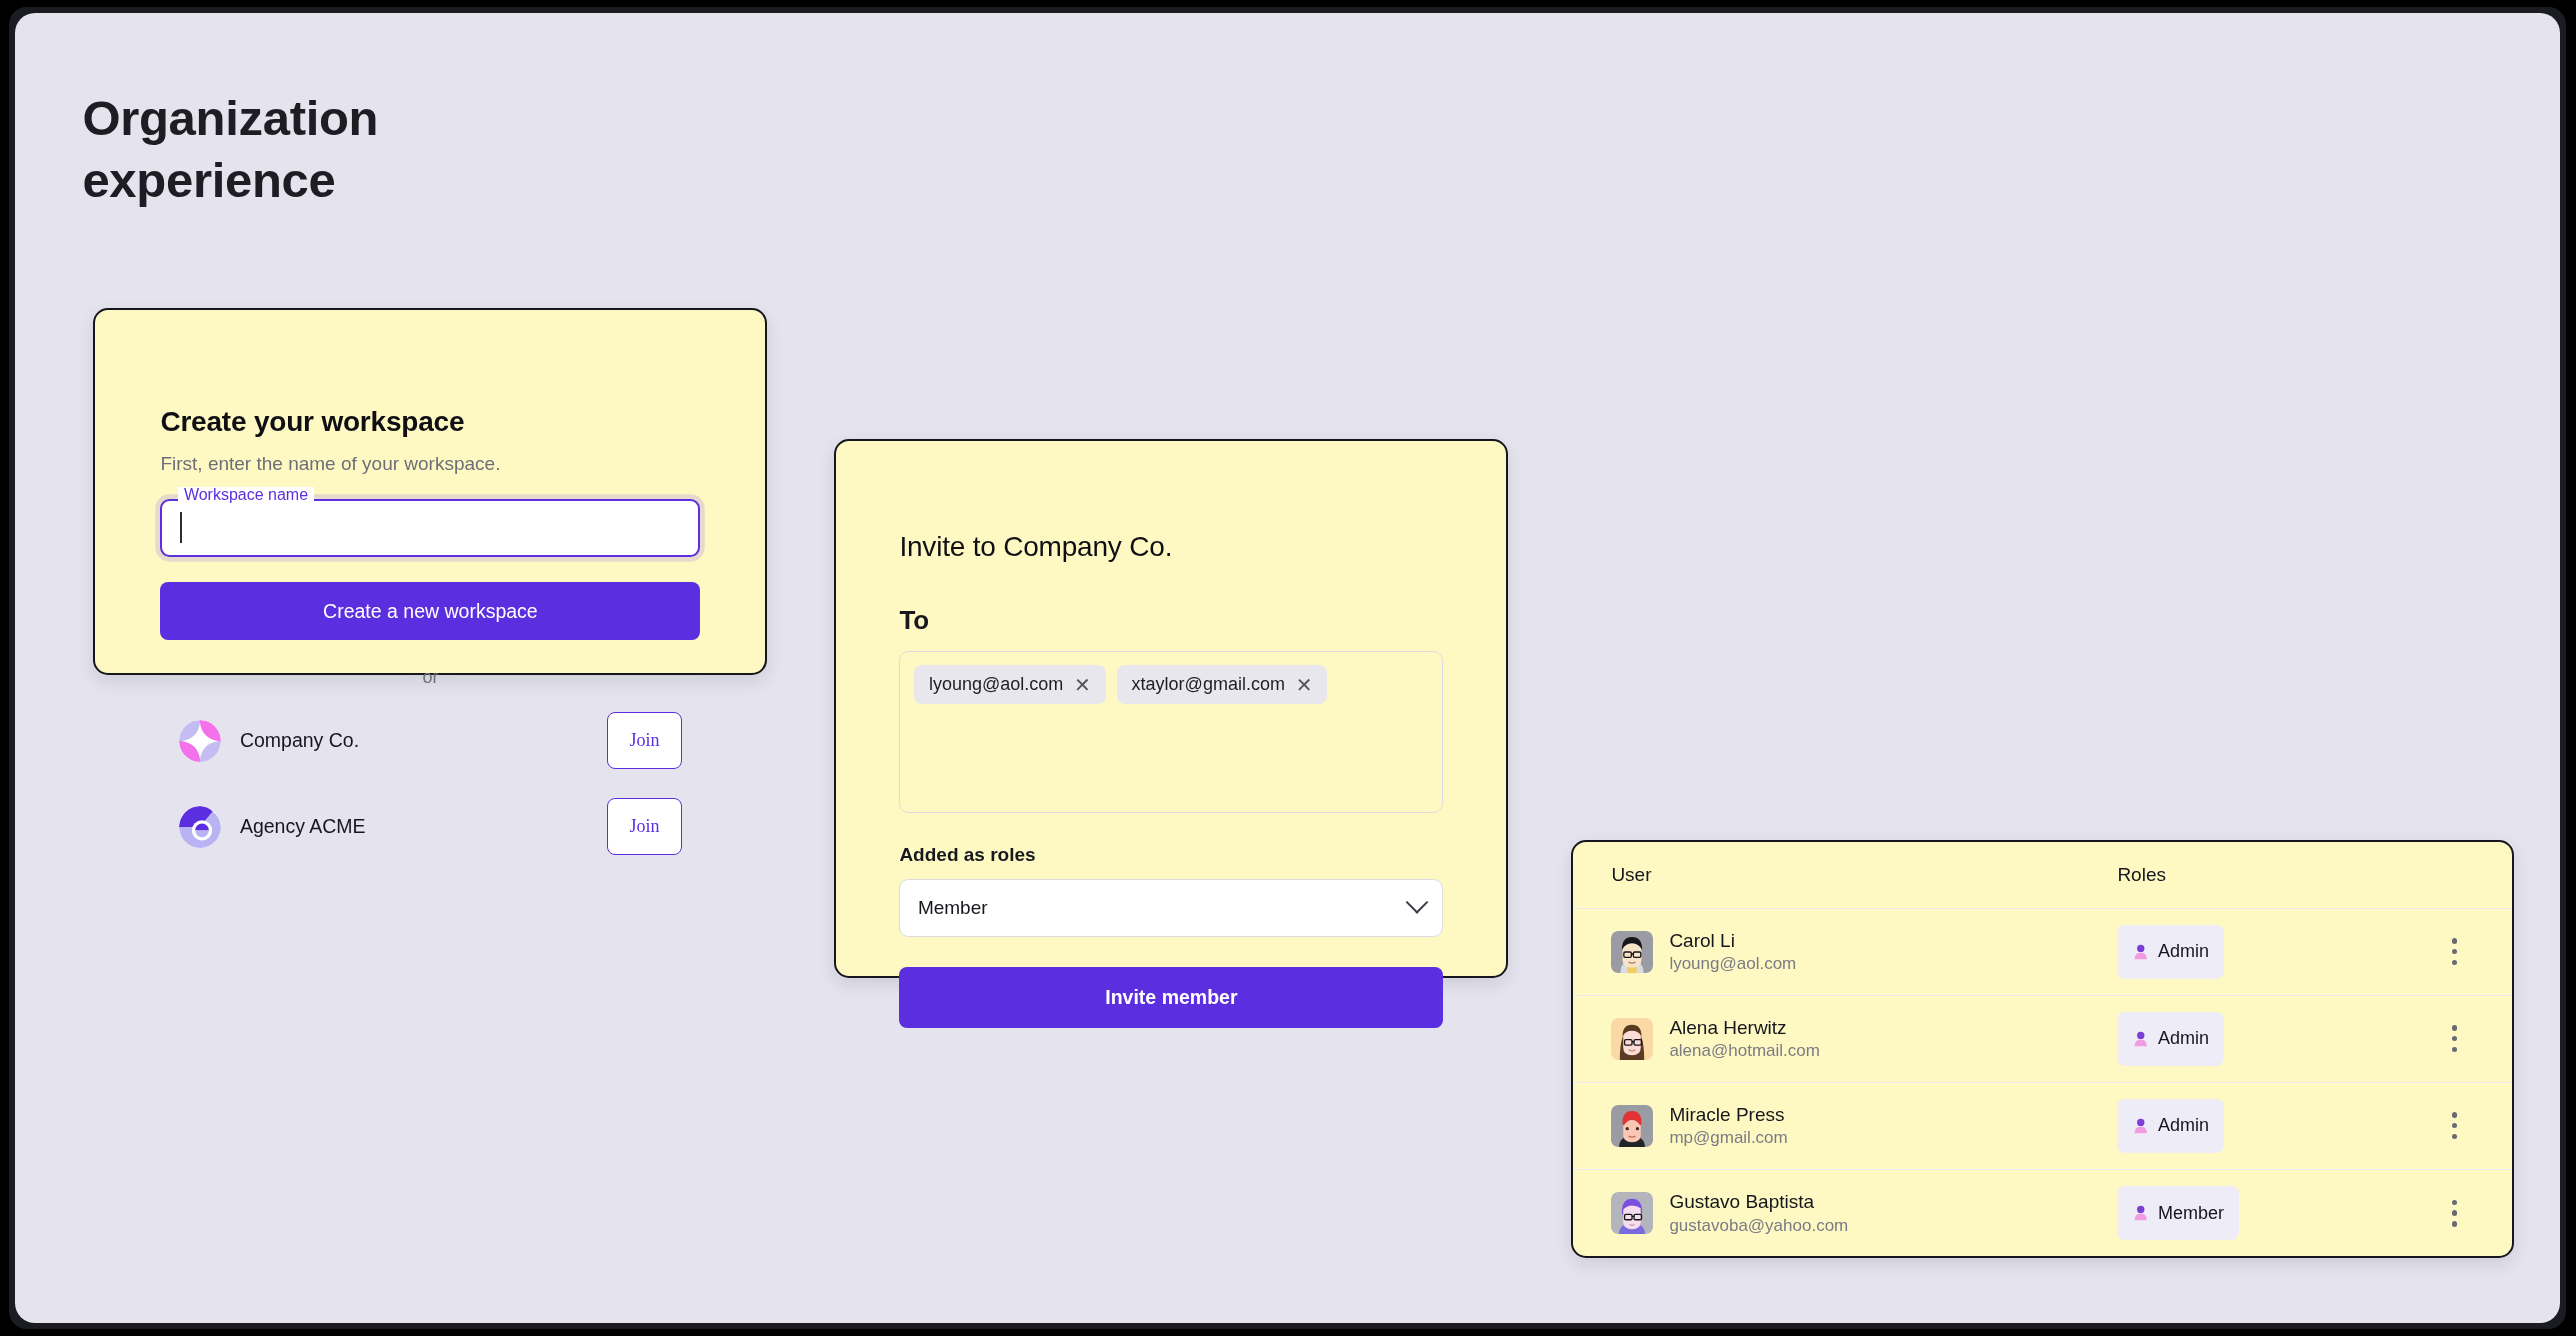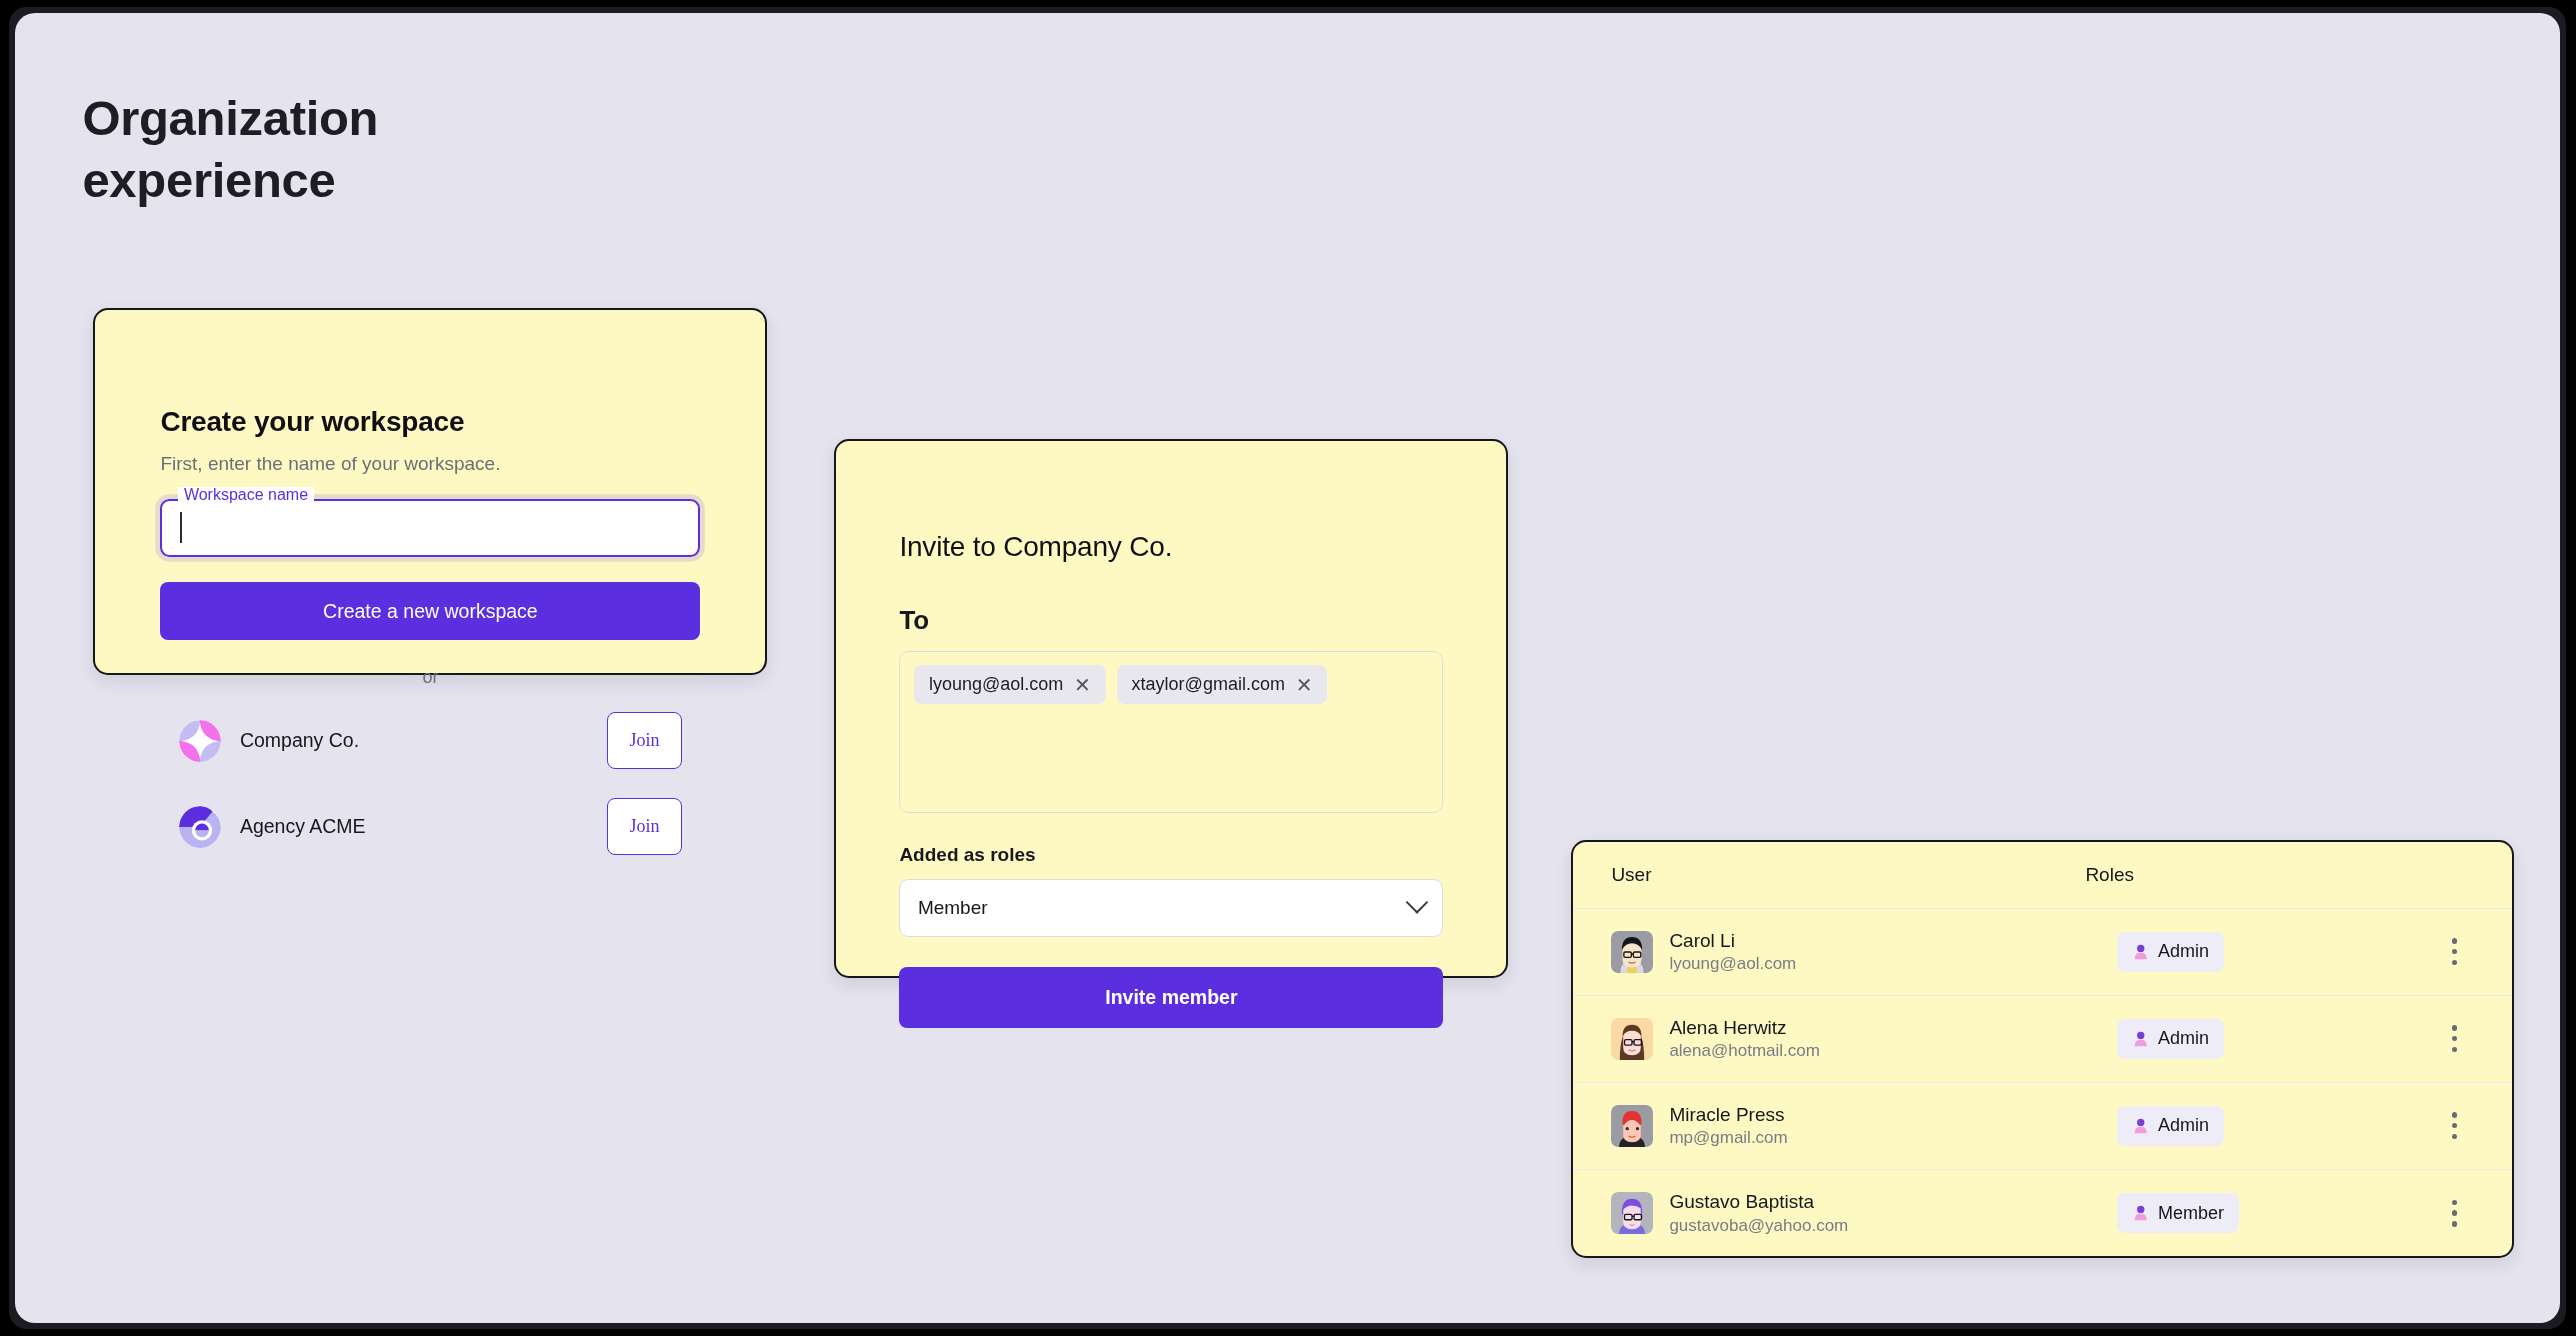--- a/index.html
+++ b/index.html
@@ -260,42 +260,41 @@
     width: 943px;
     height: 418px;
     overflow: hidden;
   }
   .t-head {
     height: 67px;
     display: flex;
     align-items: center;
     border-bottom: 1.3px solid #eaeaf0;
     padding: 0 38px;
-    gap: 32px;
   }
   .th-user { flex: 1; font-size: 19px; color: #16161d; }
   .th-roles { width: 317px; font-size: 19px; color: #16161d; }
   .t-row {
     height: 87px;
     display: flex;
     align-items: center;
     border-bottom: 1.3px solid #eaeaf0;
     padding: 0 38px;
   }
   .t-row:last-child { border-bottom: none; }
   .user-cell { flex: 1; display: flex; align-items: center; gap: 16px; }
   .avatar { width: 42px; height: 42px; border-radius: 6.7px; flex: none; }
   .u-name { font-size: 19px; color: #16161d; line-height: 1.32; }
   .u-mail { font-size: 17px; color: #7b7b85; line-height: 1.32; }
   .role-cell { width: 317px; }
   .role-badge {
     display: inline-flex;
     align-items: center;
     gap: 8px;
-    height: 40px;
+    height: 54px;
     padding: 0 15px;
     background: #eeecf6;
     border-radius: 7.4px;
     font-size: 18px;
     color: #16161d;
   }
   .kebab {
     width: 40px;
     display: flex;
     flex-direction: column;

